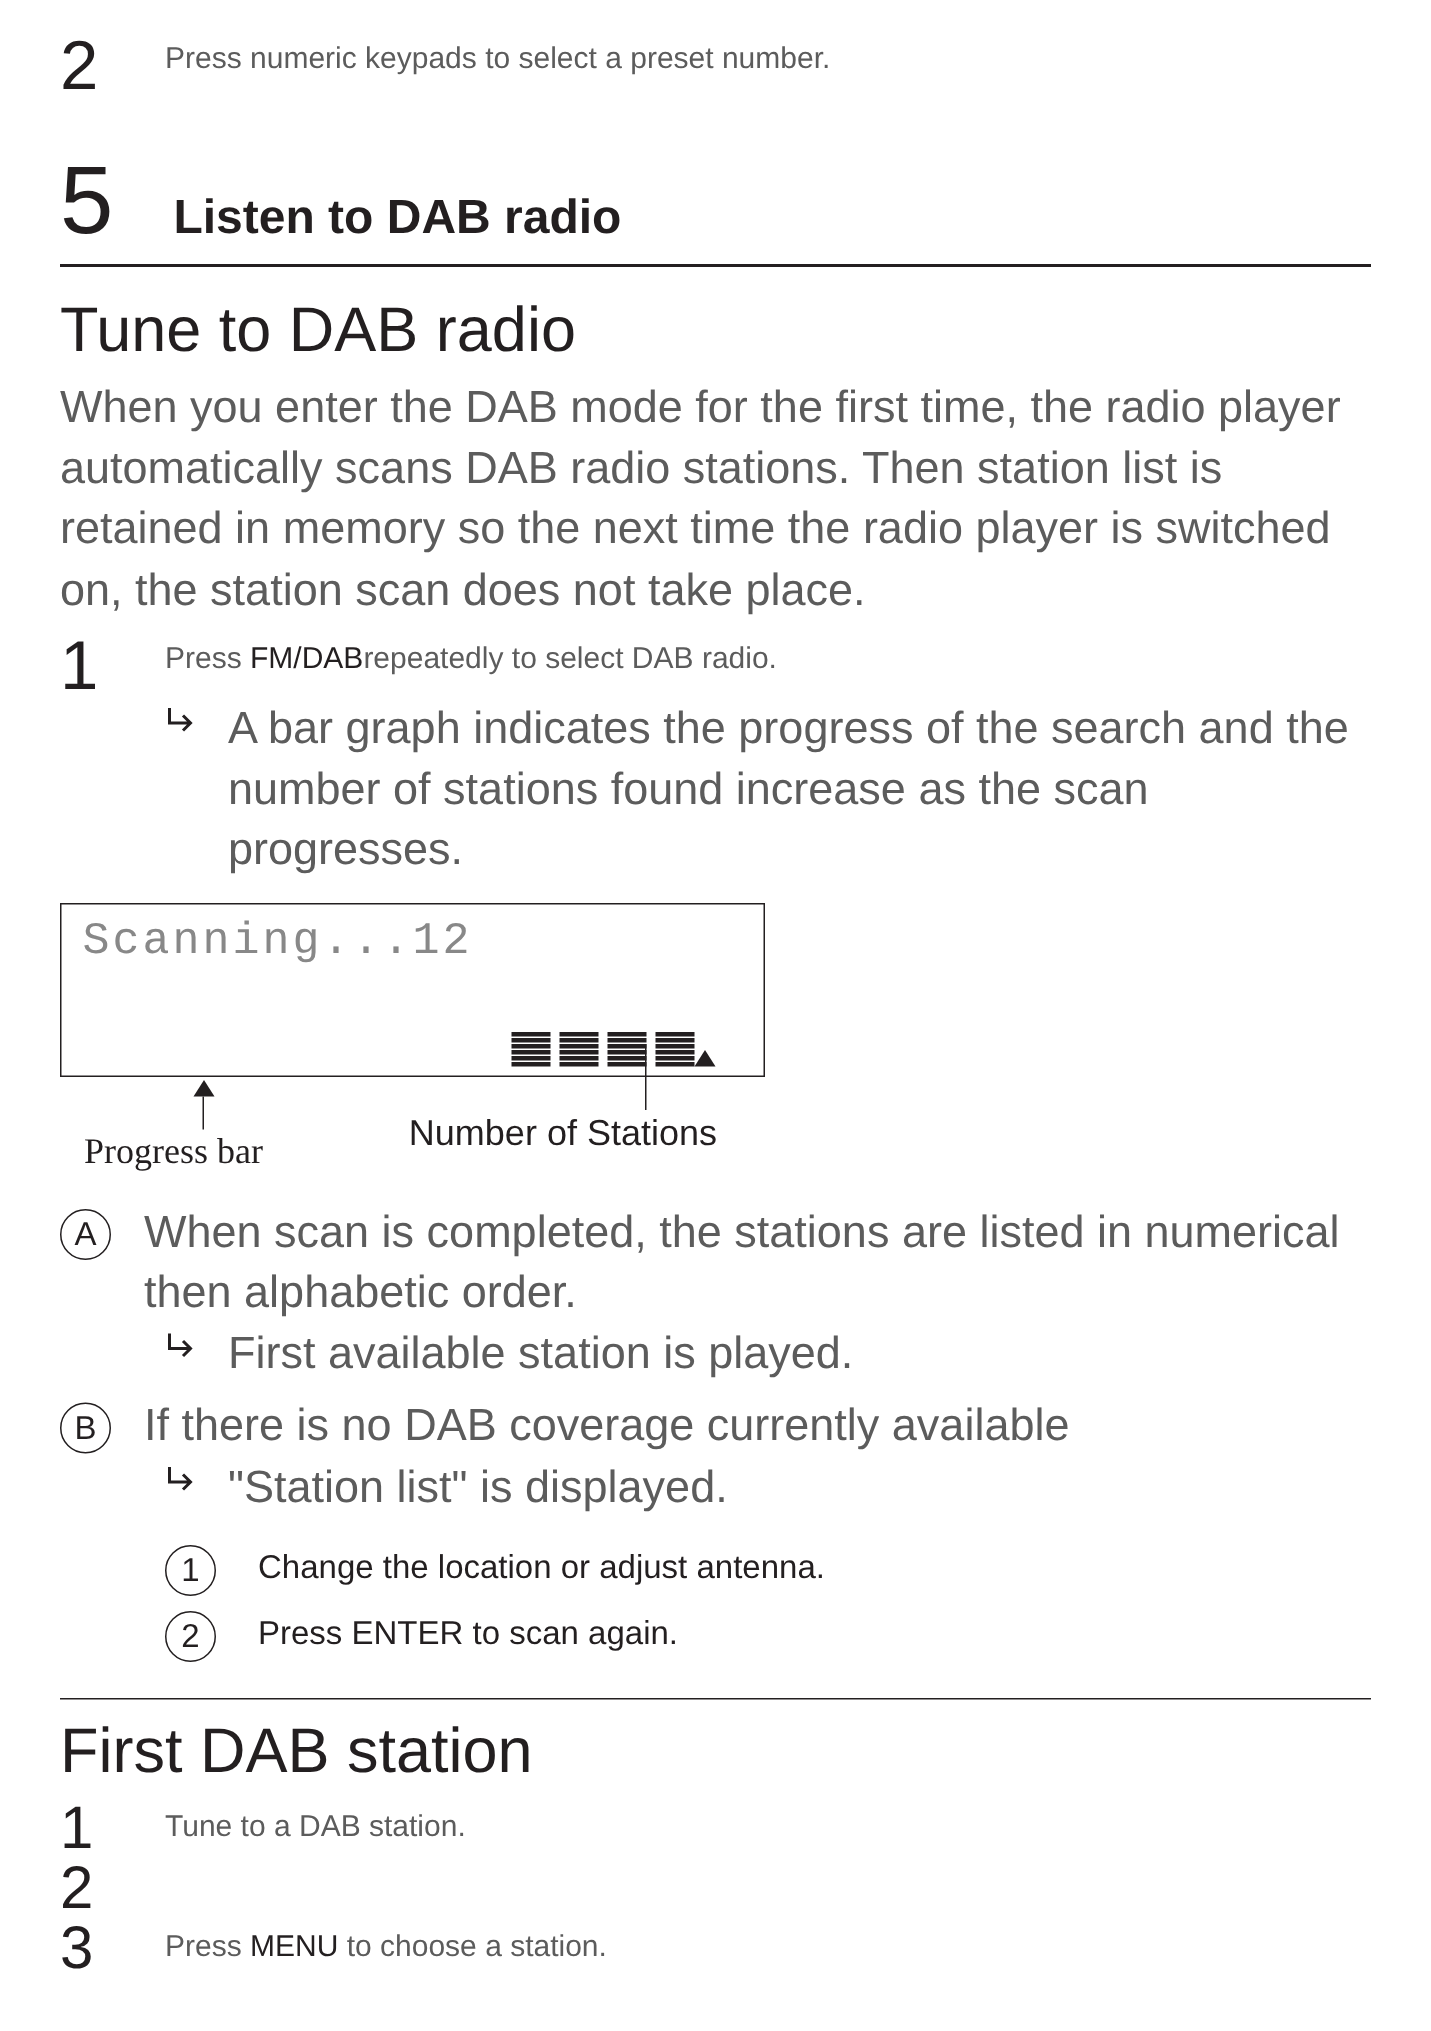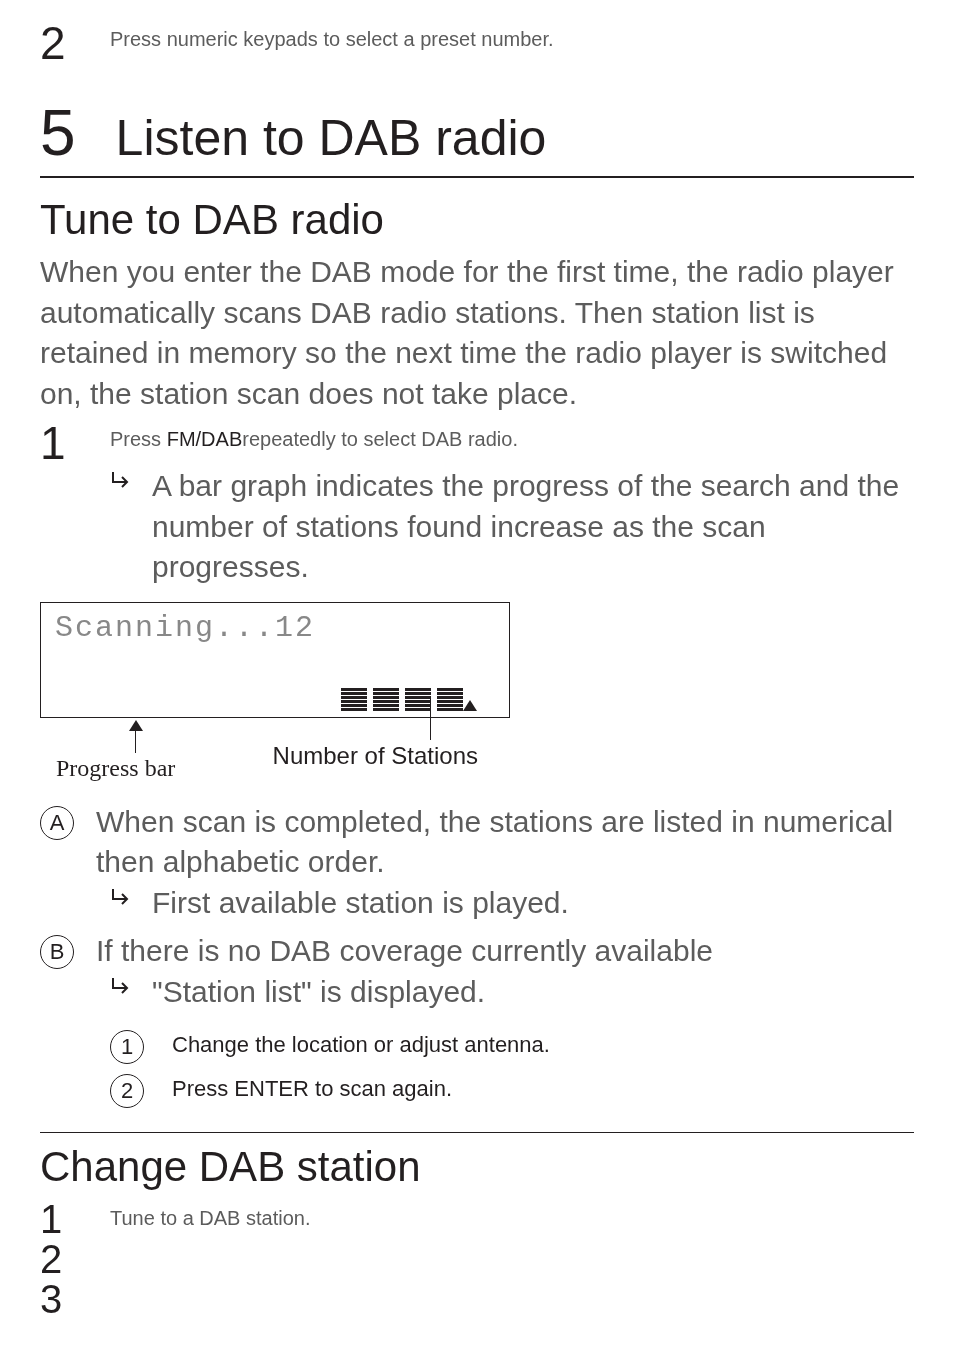--- a/index.html
+++ b/index.html
@@ -52,22 +52,22 @@
     gap: 40px;
     margin-top: 30px;
     margin-bottom: 6px;
   }
   .h1-num {
     font-size: 64px;
     font-weight: 400;
     color: #231f20;
   }
   .h1-text {
-    font-size: 50px;
-    font-weight: 400;
+    font-size: 32px;
+    font-weight: 700;
     color: #231f20;
   }
   .h2 {
     font-size: 42px;
     font-weight: 400;
     color: #231f20;
     margin: 18px 0 8px 0;
   }
   .para {
     font-size: 30px;
@@ -348,28 +348,31 @@
     <div class="sub-circ-text">Change the location or adjust antenna.</div>
   </div>
   <div class="sub-circ-row">
     <span class="circled">2</span>
     <div class="sub-circ-text">Press ENTER to scan again.</div>
   </div>
 
   <div style="height:24px;"></div>
   <hr class="hr-thin">
 
-  <div class="h2" style="margin-top:10px;">Change DAB station</div>
+  <div class="h2" style="margin-top:10px;">First DAB station</div>
 
   <div class="step-row">
     <div class="step-num step-num-small">1</div>
     <div class="step-text">Tune to a DAB station.</div>
   </div>
 
   <div class="step-row">
     <div class="step-num step-num-small">2</div>
   </div>
 
   <div class="step-row">
     <div class="step-num step-num-small">3</div>
+    <div class="step-text">
+      <span>Press </span><span class="bold">MENU</span><span> to choose a station.</span>
+    </div>
   </div>
 
 </div>
 
 </body></html>

